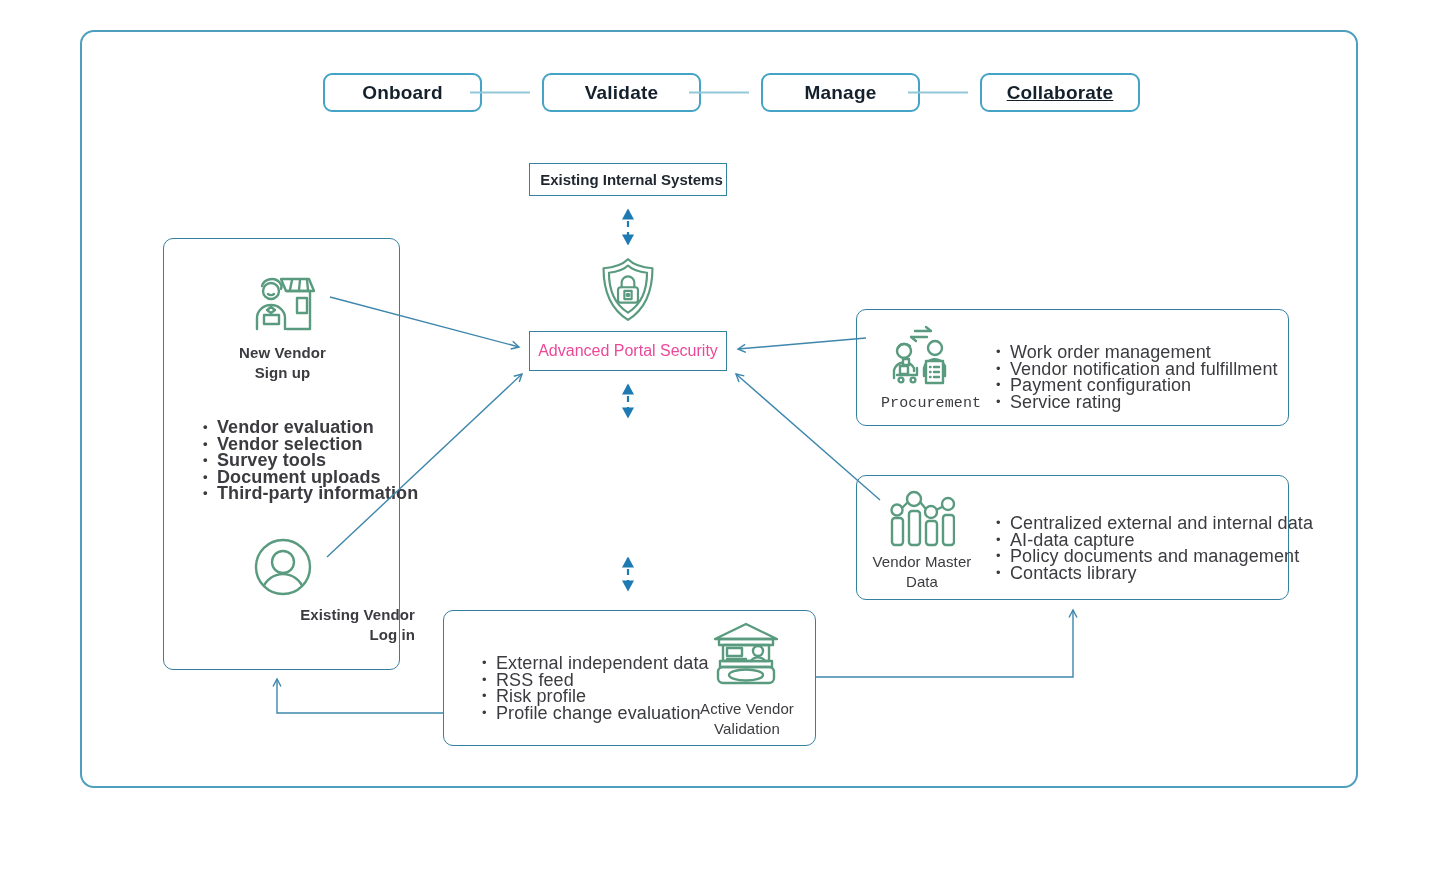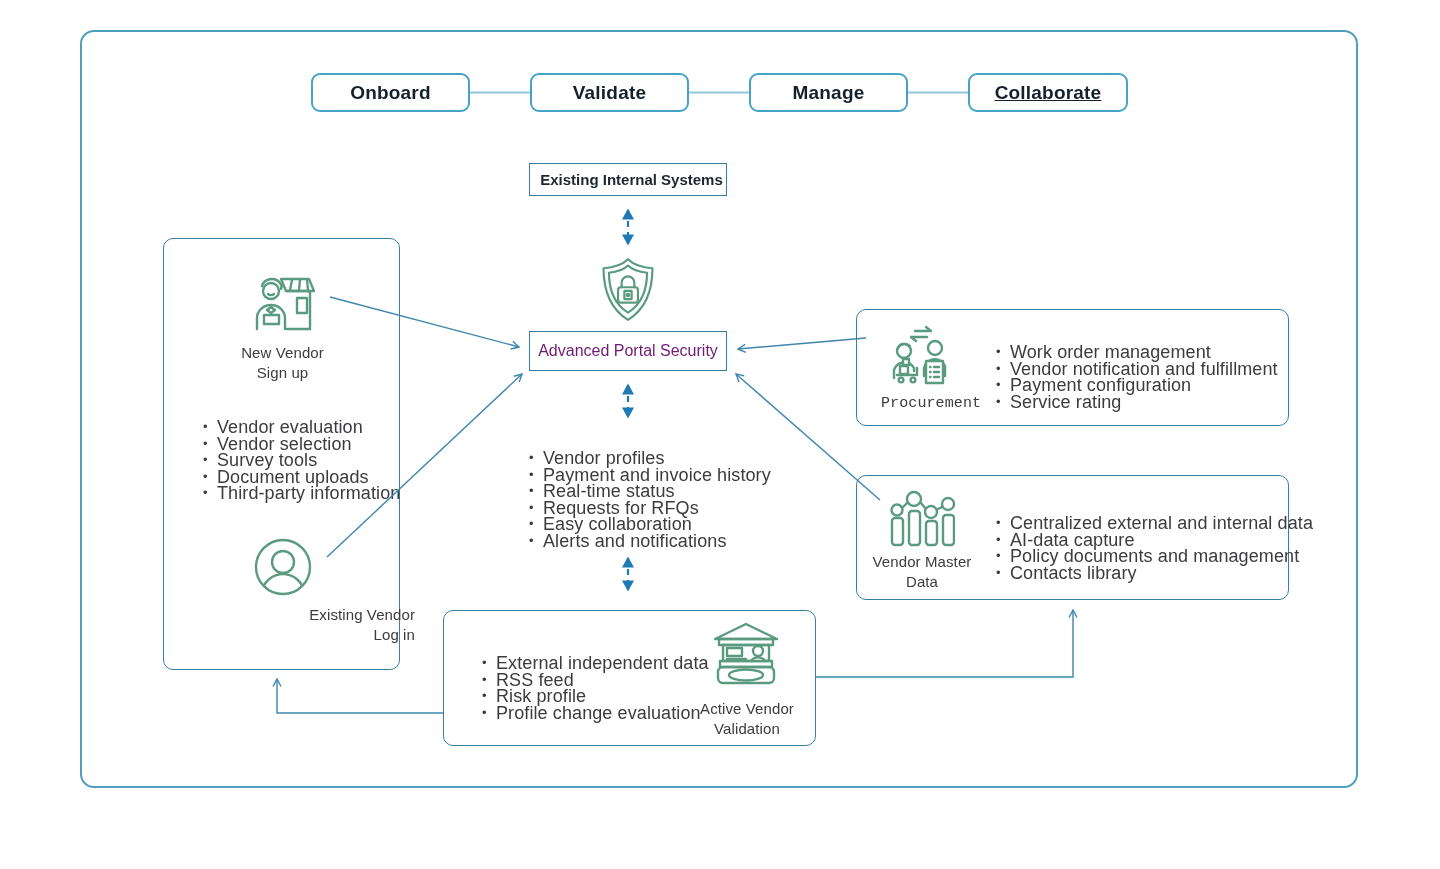--- a/index.html
+++ b/index.html
@@ -2,26 +2,26 @@
 <html style="--outer-border: #4E9FBE; --box-border: #35809F; --button-border: #45A3C6; --icon-green: #5A9B7F; --arrow-blue: #3E86AC; --dash-blue: #1D7AB2; --text-dark: #14202C; --text-body: #3B3B40; --connector: #93C7DA;"><head>
 <meta charset="utf-8">
 <style>
   html,body{margin:0;padding:0;background:#fff;}
   #canvas{position:relative;width:1440px;height:869px;background:#fff;
           font-family:"Liberation Sans",sans-serif;color:#1E2630;overflow:hidden;}
   .abs{position:absolute;box-sizing:border-box;}
   .outer-frame{left:80px;top:30px;width:1278px;height:758px;border:2px solid var(--outer-border);border-radius:14px;background:#fff;}
   .step-btn{top:73px;height:39px;border:2px solid var(--button-border);border-radius:9px;background:#fff;
             display:flex;align-items:center;justify-content:center;font-weight:bold;font-size:19px;
-            color:var(--text-dark);letter-spacing:.2px;cursor:pointer;}
+            color:var(--text-dark);letter-spacing:.2px;cursor:pointer;margin-left:12px;}
   .label-box{border:1.5px solid var(--box-border);background:#fff;display:flex;align-items:center;justify-content:center;}
   .eis-box{left:529px;top:163px;width:198px;height:33px;font-weight:bold;font-size:15px;padding-left:7px;}
-  .aps-box{left:529px;top:331px;width:198px;height:40px;font-weight:400;font-size:16px;color:#701a75;}
+  .aps-box{left:529px;top:331px;width:198px;height:40px;font-weight:400;font-size:16px;color:#ec4899;}
   .panel{border:1.5px solid var(--box-border);border-radius:10px;background:#fff;}
-  .left-panel{left:163px;top:238px;width:237px;height:432px;}
+  .left-panel{left:163px;top:238px;width:237px;height:432px;font-weight:bold;}
   .procurement-panel{left:856px;top:309px;width:433px;height:117px;}
   .vmd-panel{left:856px;top:475px;width:433px;height:125px;}
   .avv-panel{left:443px;top:610px;width:373px;height:136px;}
   ul.bullets{margin:8px;padding:0;list-style:none;font-size:18px;line-height:16.5px;color:var(--text-body);letter-spacing:.1px;}
   ul.bullets li{position:relative;padding-left:15px;white-space:nowrap;}
   ul.bullets li::before{content:"•";position:absolute;left:1px;top:0;font-size:13px;color:var(--text-body);}
   .icon-label{font-size:15px;color:var(--text-body);text-align:center;line-height:1.32;letter-spacing:.1px;}
   .icon-green *{stroke:var(--icon-green);fill:none;stroke-width:2.4;stroke-linecap:round;stroke-linejoin:round;}
   .icon-green .fillw{fill:#fff;}
   svg.overlay{position:absolute;left:0;top:0;pointer-events:none;}
@@ -88,28 +88,20 @@
         <circle class="fillw" cx="32" cy="27" r="11"></circle>
       </g>
       <circle cx="32" cy="32" r="27" stroke-width="3"></circle>
     </svg>
     <div class="abs icon-label" style="left:14px;top:366px;width:237px;text-align:right;">
       <div>Existing Vendor</div>
       <div>Log in</div>
     </div>
   </div>
 
-  <ul class="bullets abs" style="left:520px;top:442px;">
-      <li>Vendor profiles</li>
-      <li>Payment and invoice history</li>
-      <li>Real-time status</li>
-      <li>Requests for RFQs</li>
-      <li>Easy collaboration</li>
-      <li>Alerts and notifications</li>
-    </ul>
 
   <div class="abs panel procurement-panel">
     <svg class="abs icon-green" style="left:32px;top:14px;" width="64" height="66" viewBox="0 0 64 66">
       <path d="M26,7 h16 M42,7 l-5,-4 M38,13 h-16 M22,13 l5,4"></path>
       <path class="fillw" d="M5,54 v-8 a11,11 0 0 1 20,-2 v3"></path>
       <circle class="fillw" cx="15" cy="27" r="7"></circle>
       <path d="M9,24 a7,6 0 0 1 12,-2"></path>
       <path d="M15,34 v7"></path>
       <path d="M8,51 h20 M28,51 v-7"></path>
       <rect class="fillw" x="11" y="42" width="8" height="8"></rect>

